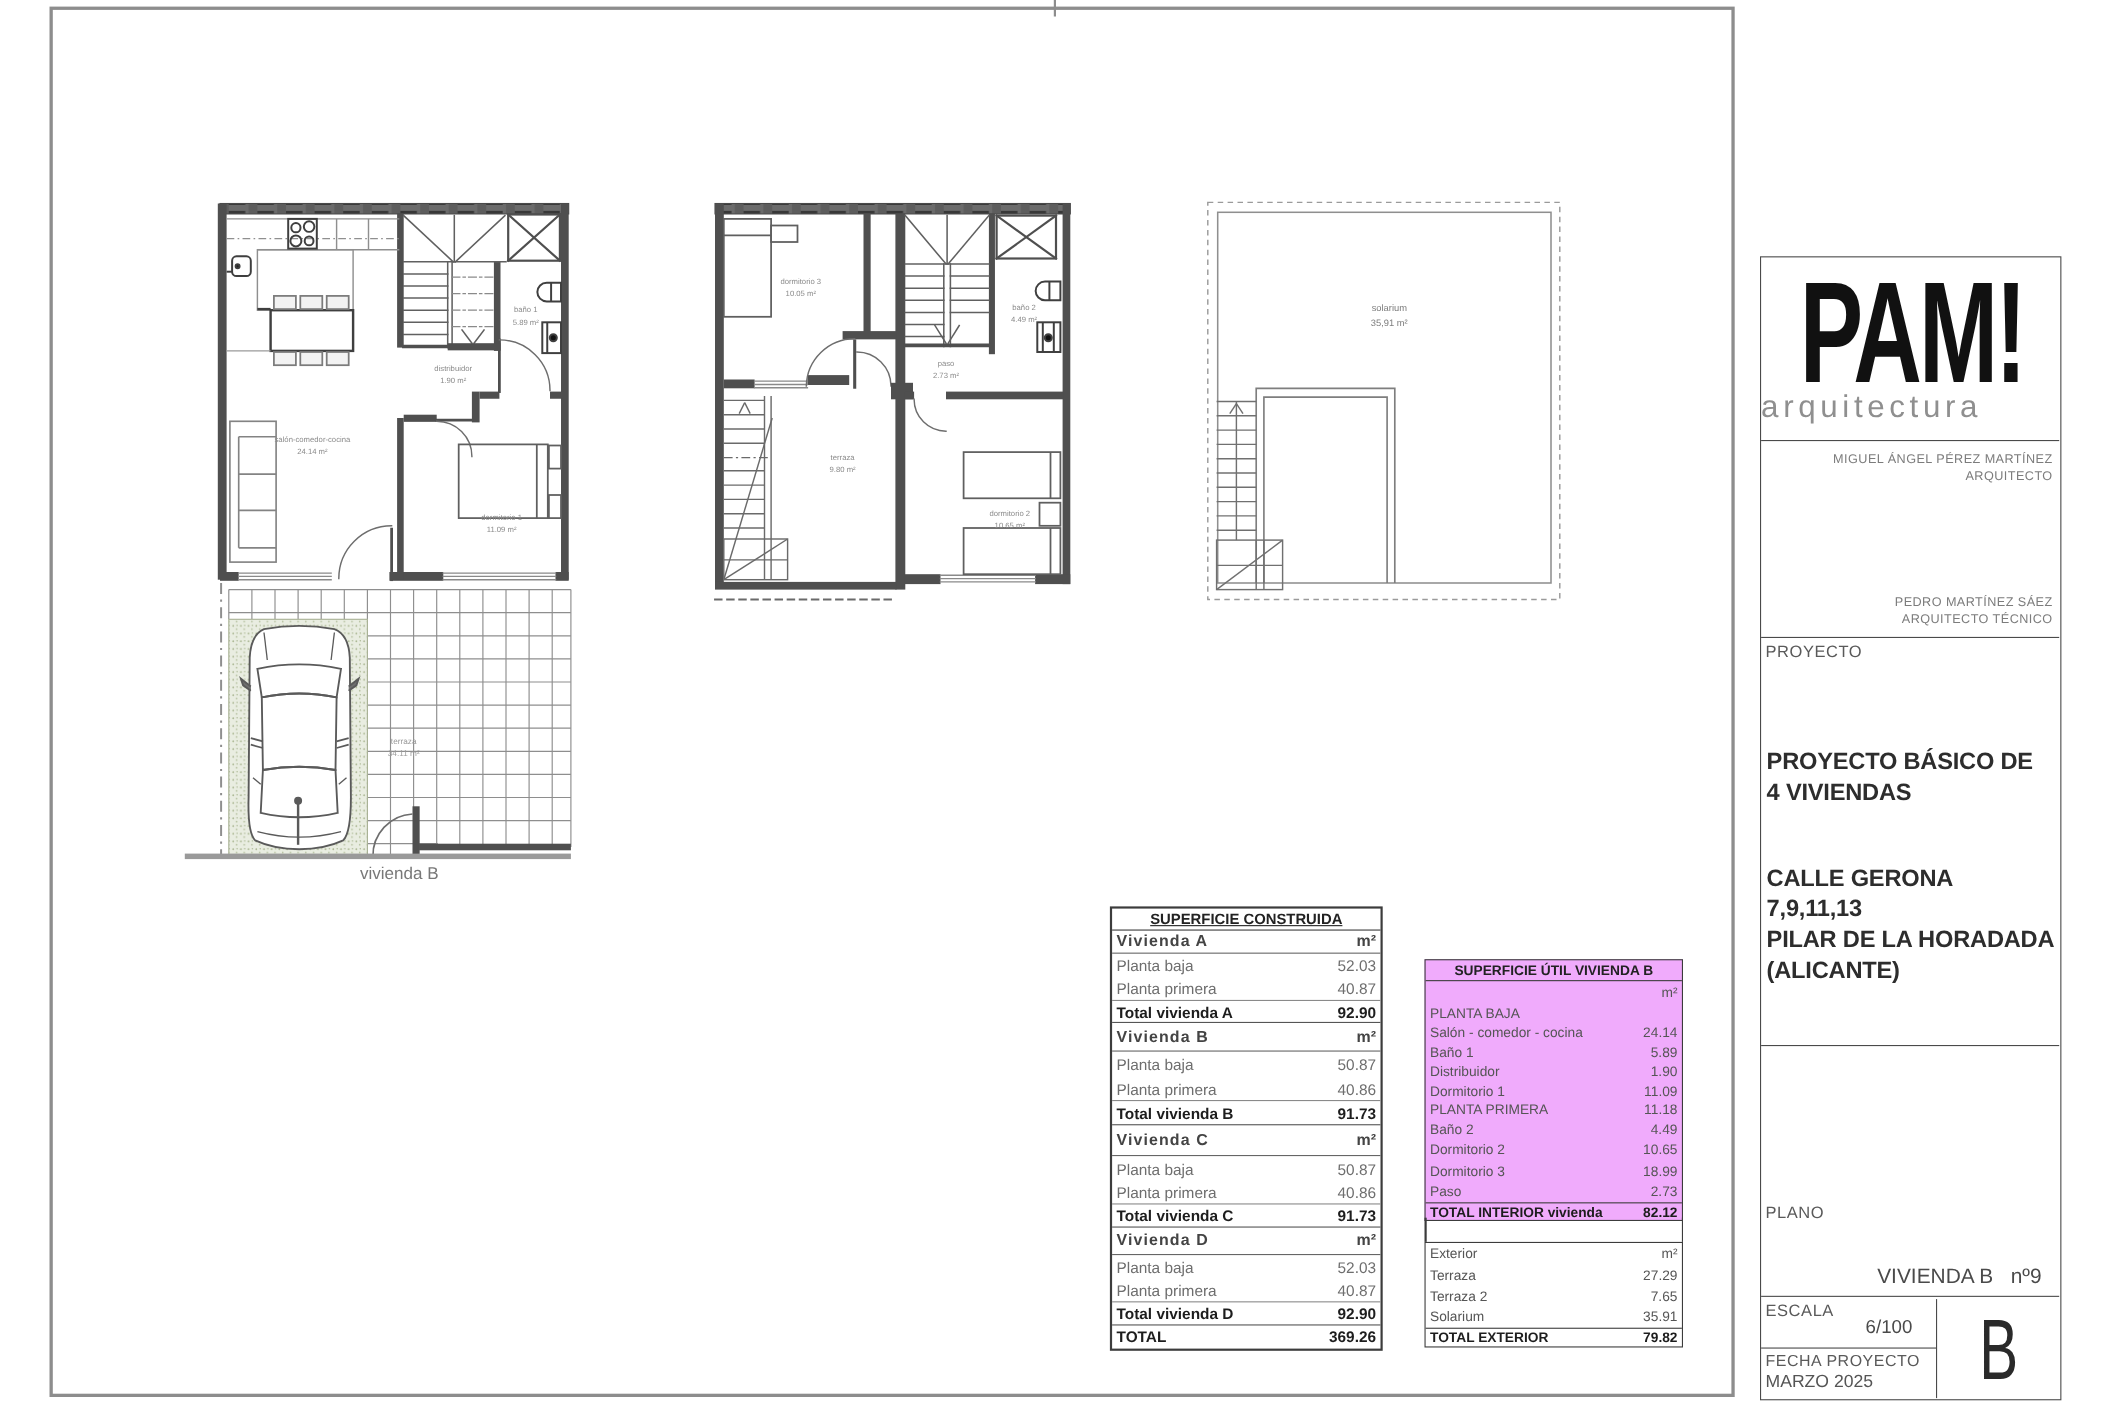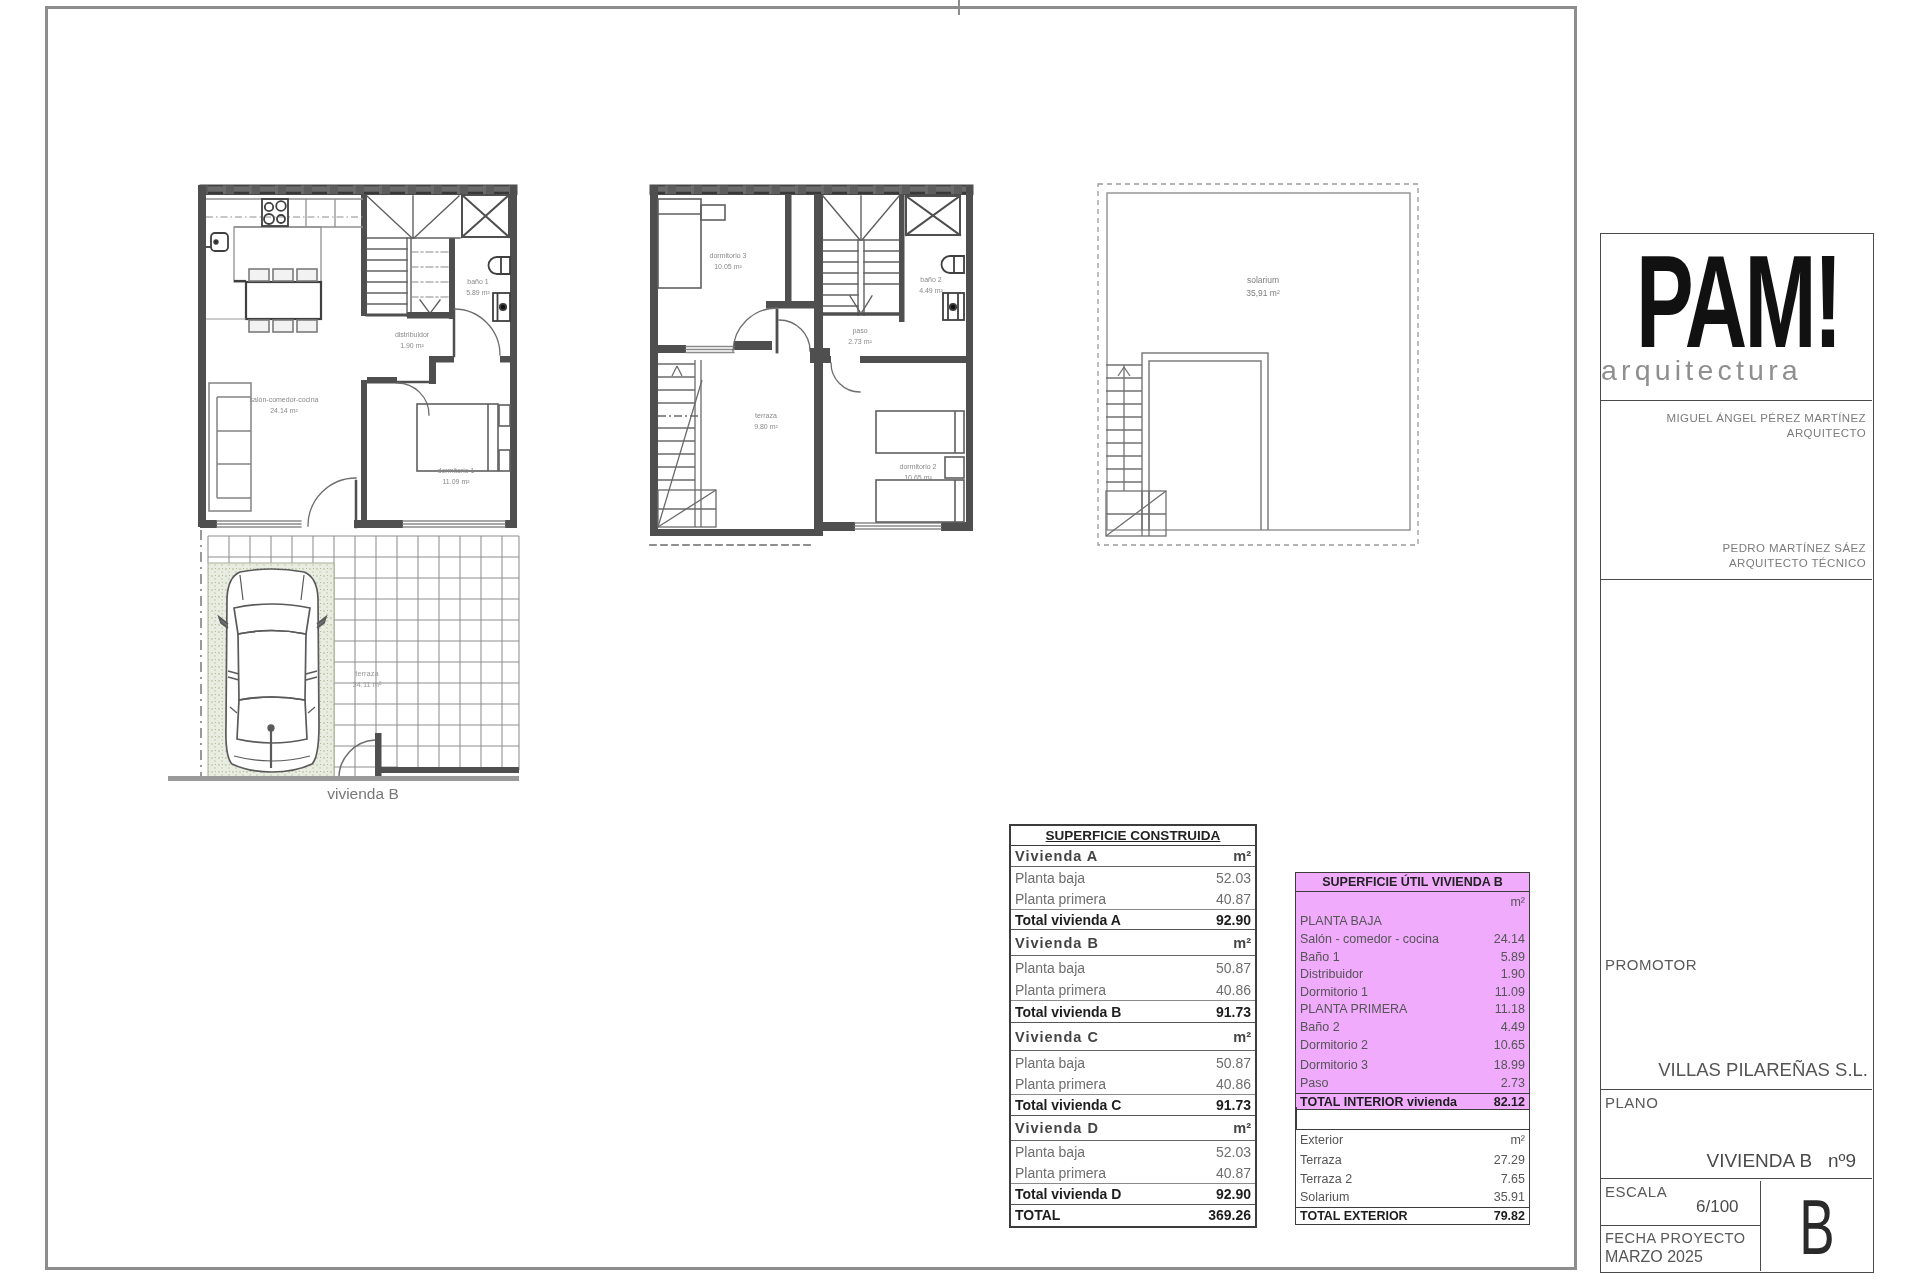--- a/index.html
+++ b/index.html
@@ -554,26 +554,28 @@
     <div class="abs" style="left:0px;top:120px;width:271px;text-align:left;font-size:28.5px;color:#8f8f8f;letter-spacing:4.2px;">arquitectura</div>
   </div>
 
   <div class="abs" style="left:0;top:168.6px;width:271px;height:177px;border-bottom:1.6px solid #4a4a4a;">
 
     <div class="abs" style="right:6px;top:8px;text-align:right;font-size:11.5px;color:#7c7c7c;letter-spacing:0.4px;line-height:15px;">MIGUEL ÁNGEL PÉREZ MARTÍNEZ<br>ARQUITECTO</div>
 
     <div class="abs" style="right:6px;top:138px;text-align:right;font-size:11.5px;color:#7c7c7c;letter-spacing:0.4px;line-height:15px;">PEDRO MARTÍNEZ SÁEZ<br>ARQUITECTO TÉCNICO</div>
   </div>
 
-
-  <div class="abs" style="left:0;top:718.8px;width:271px;height:137px;border-bottom:1.6px solid #4a4a4a;">
-    <div class="tb-label abs" style="left:4px;top:3px;">PROMOTOR</div>
-
-    <div class="abs" style="right:4px;bottom:8px;font-size:18.5px;color:#555;white-space:nowrap;">VILLAS PILAREÑAS S.L.</div>
-  </div>
+  <div class="abs" style="left:0;top:347.2px;width:271px;height:370px;border-bottom:1.6px solid #4a4a4a;">
+    <div class="tb-label abs" style="left:4px;top:3px;">PROYECTO</div>
+
+    <div class="abs" style="left:5px;top:97px;font-size:21.5px;font-weight:bold;color:#2d2d2d;line-height:28px;white-space:nowrap;letter-spacing:-0.2px;">PROYECTO BÁSICO DE<br>4 VIVIENDAS</div>
+
+    <div class="abs" style="left:5px;top:203px;font-size:21.5px;font-weight:bold;color:#2d2d2d;line-height:28px;white-space:nowrap;letter-spacing:-0.2px;">CALLE GERONA<br>7,9,11,13<br>PILAR DE LA HORADADA<br>(ALICANTE)</div>
+  </div>
+
 
   <div class="abs" style="left:0;top:857.4px;width:271px;height:88px;border-bottom:1.6px solid #4a4a4a;">
     <div class="tb-label abs" style="left:4px;top:3px;">PLANO</div>
 
     <div class="abs" style="right:16px;bottom:6px;font-size:19px;color:#4a4a4a;">VIVIENDA B&nbsp;&nbsp;&nbsp;nº9</div>
   </div>
 
   <div class="abs" style="left:0;top:947px;width:159px;height:45px;border-bottom:1.6px solid #4a4a4a;text-decoration:underline;">
     <div class="tb-label abs" style="left:4px;top:2px;">ESCALA</div>
 

